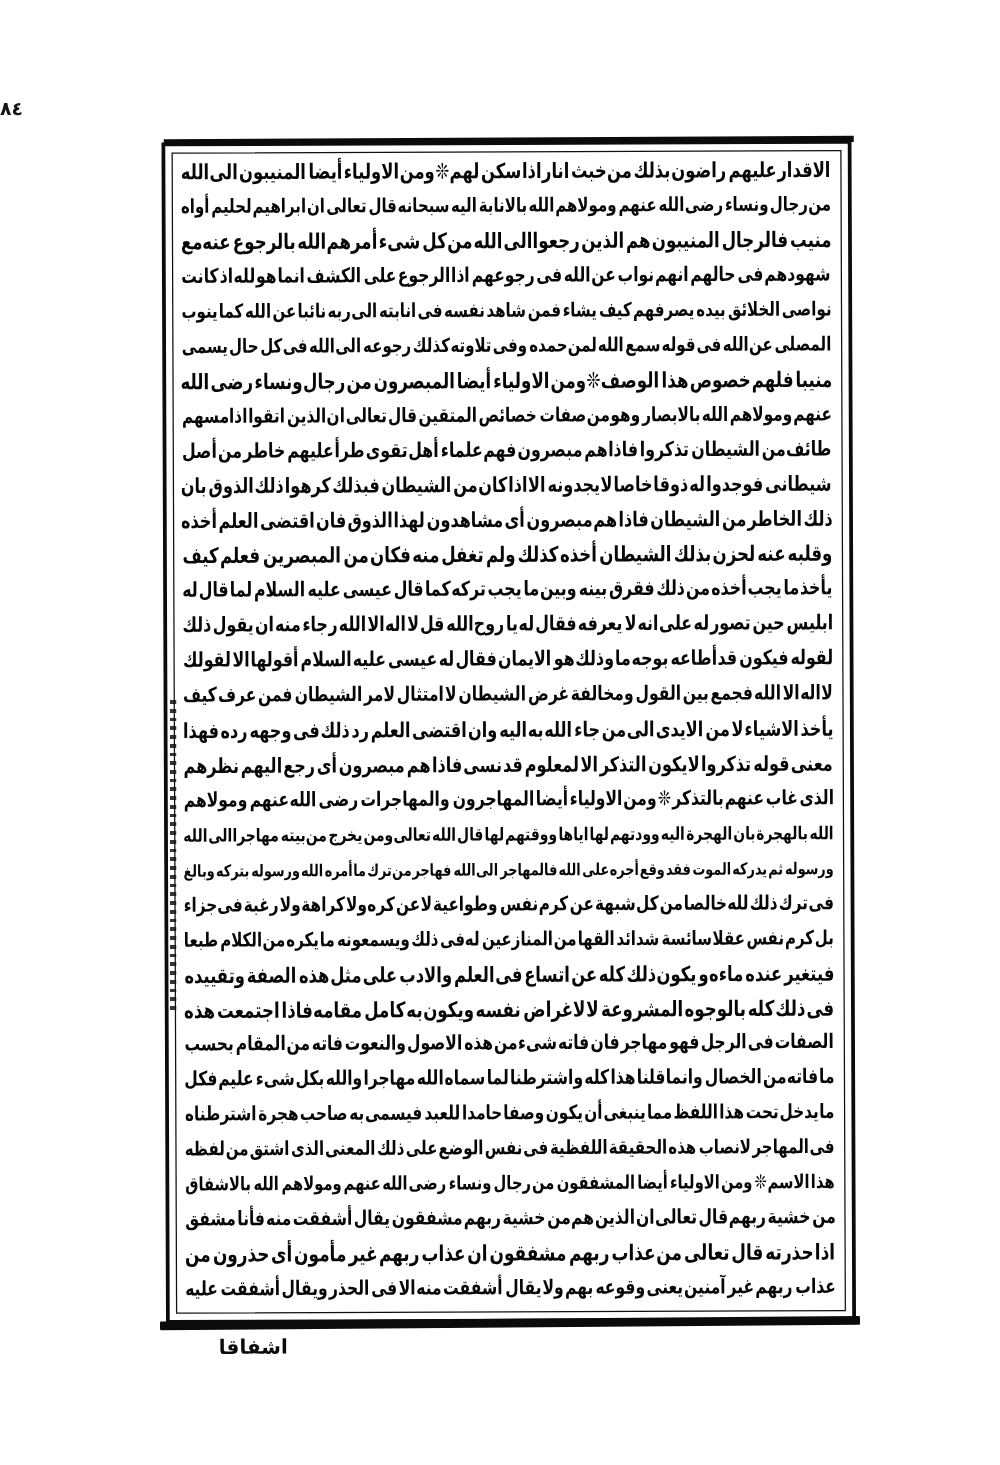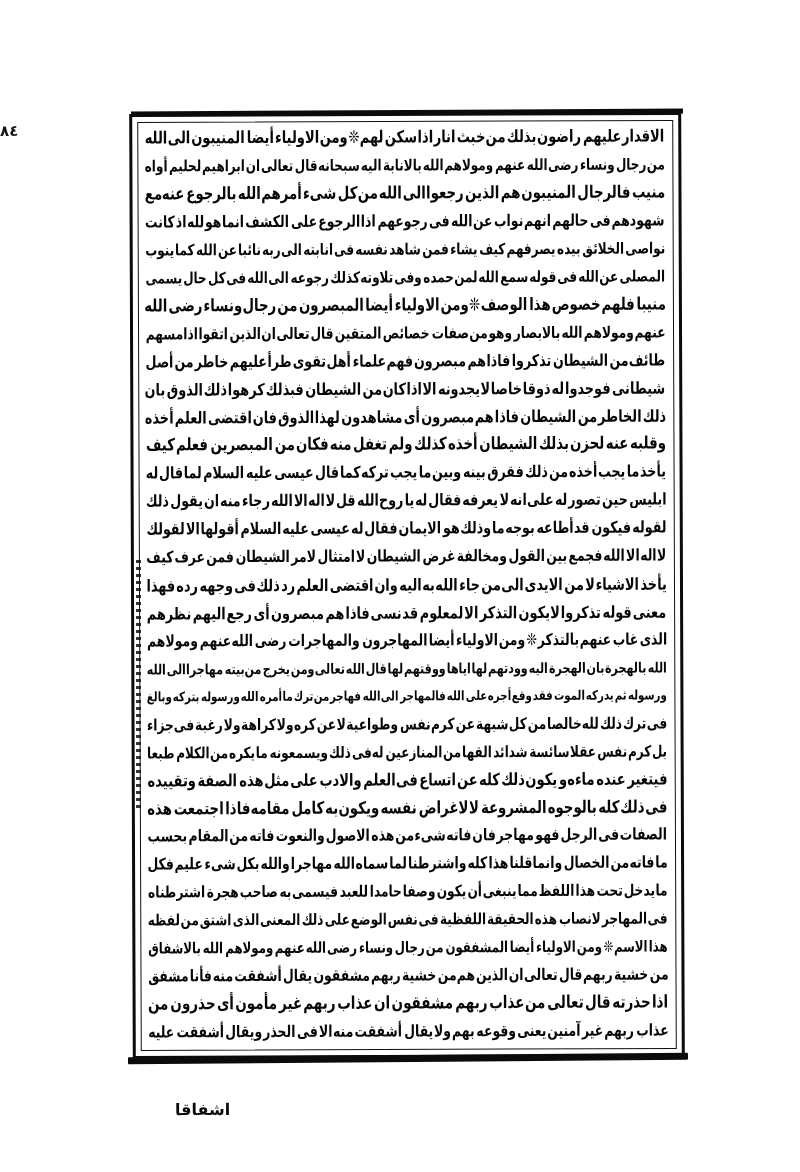--- a/index.html
+++ b/index.html
@@ -24,21 +24,20 @@
     left: 0;
     width: 618px;
     text-align: left;
     font-family: "DejaVu Sans", sans-serif;
     font-size: 15px;
     font-weight: 700;
     color: #141414;
     letter-spacing: 1px;
     direction: rtl;
     unicode-bidi: bidi-override;
-    margin-top: 44px;
   }
 
   
   #frame-outer {
     position: absolute;
     left: 131px;
     top: 113px;
     width: 552px;
     height: 945px;
     border: 3px solid #0b0b0b;
@@ -133,21 +132,20 @@
   #catchword {
     position: absolute;
     left: 175px;
     top: 1068px;
     direction: rtl;
     font-family: "DejaVu Sans", sans-serif;
     font-size: 16px;
     font-weight: 700;
     color: #0b0b0b;
     transform: rotate(-0.3deg);
-    margin-top: 32px;
   }
 </style>
 </head>
 <body>
 
 <div id="page">
 
   <div id="folio">٤٨</div>
 
   <div id="frame-top-heavy"></div>

